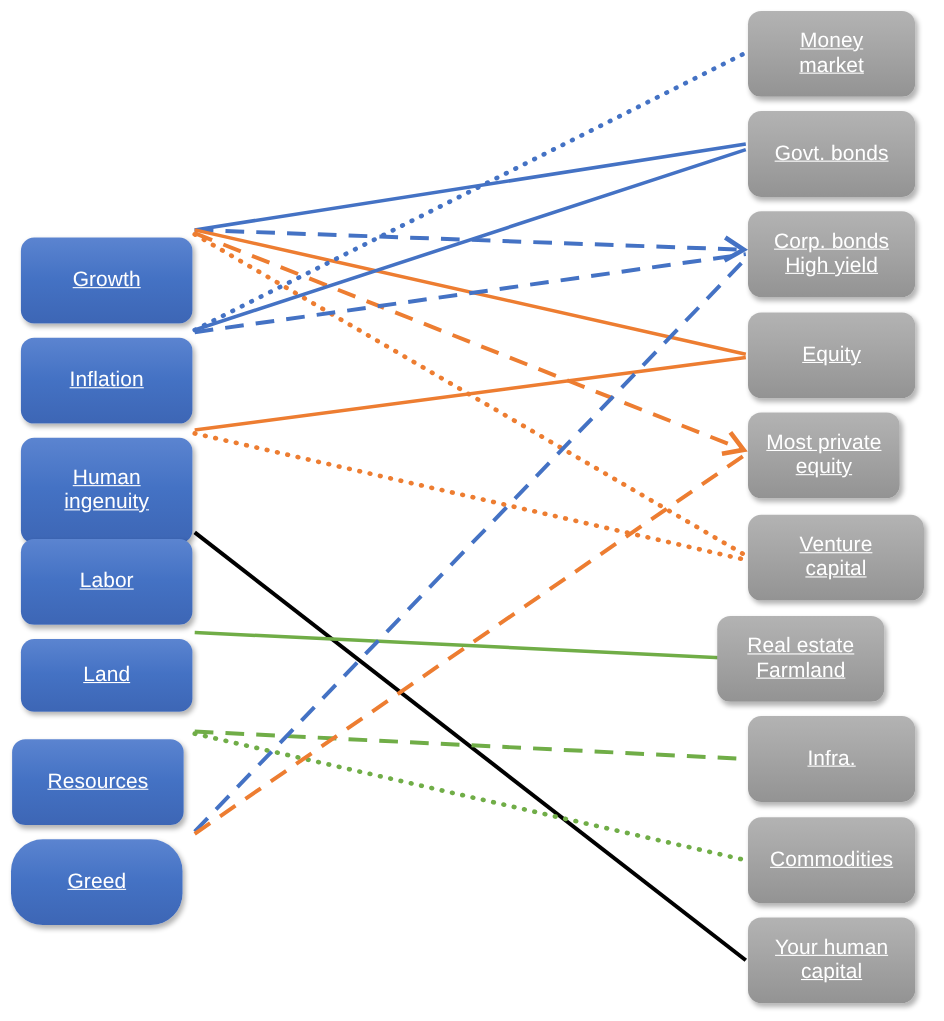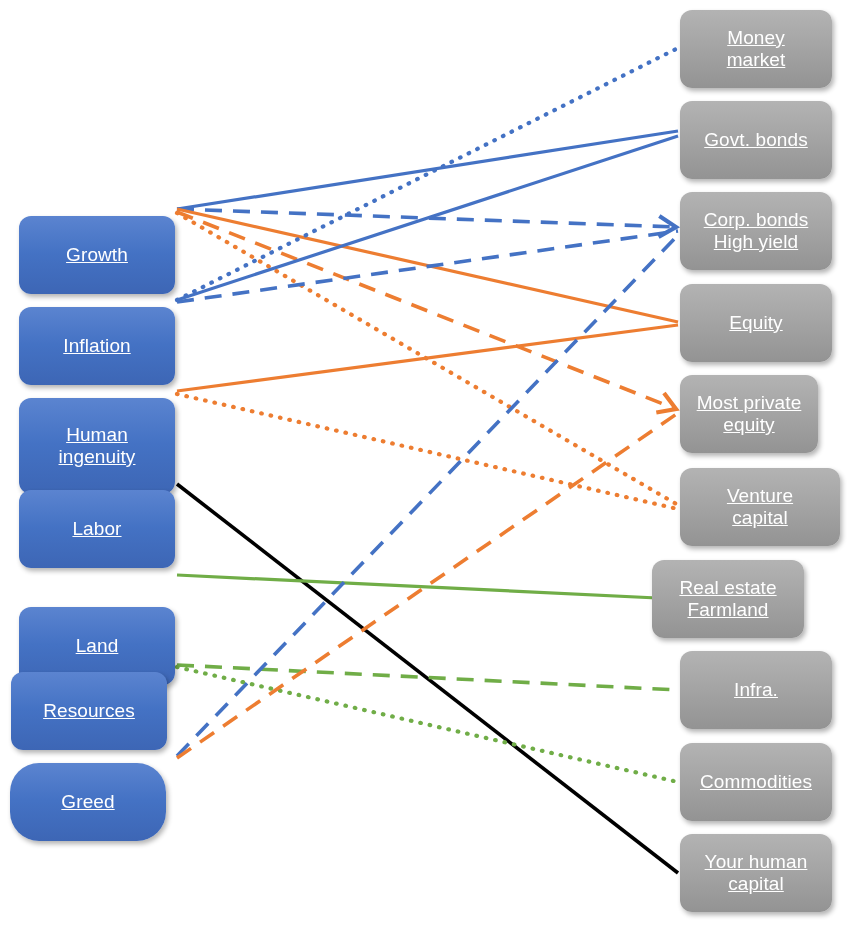--- a/index.html
+++ b/index.html
@@ -85,21 +85,21 @@
       <div class="node source" style="left: 19px; top: 263px; width: 156px; height: 78px;">
         <span class="node-label">Inflation</span>
       </div>
       <div class="node source" style="left: 19px; top: 354px; width: 156px; height: 96px;">
         <span class="node-label">Human
 ingenuity</span>
       </div>
       <div class="node source" style="left: 19px; top: 446px; width: 156px; height: 78px;">
         <span class="node-label">Labor</span>
       </div>
-      <div class="node source" style="left: 19px; top: 563px; width: 156px; height: 78px;">
+      <div class="node source" style="left: 19px; top: 537px; width: 156px; height: 66px;">
         <span class="node-label">Land</span>
       </div>
       <div class="node source" style="left: 11px; top: 628px; width: 156px; height: 78px;">
         <span class="node-label">Resources</span>
       </div>
       <div class="node source" style="left: 10px; top: 719px; width: 156px; height: 78px; border-radius: 29px;">
         <span class="node-label">Greed</span>
       </div>
     </div>
   <div id="target-nodes">

